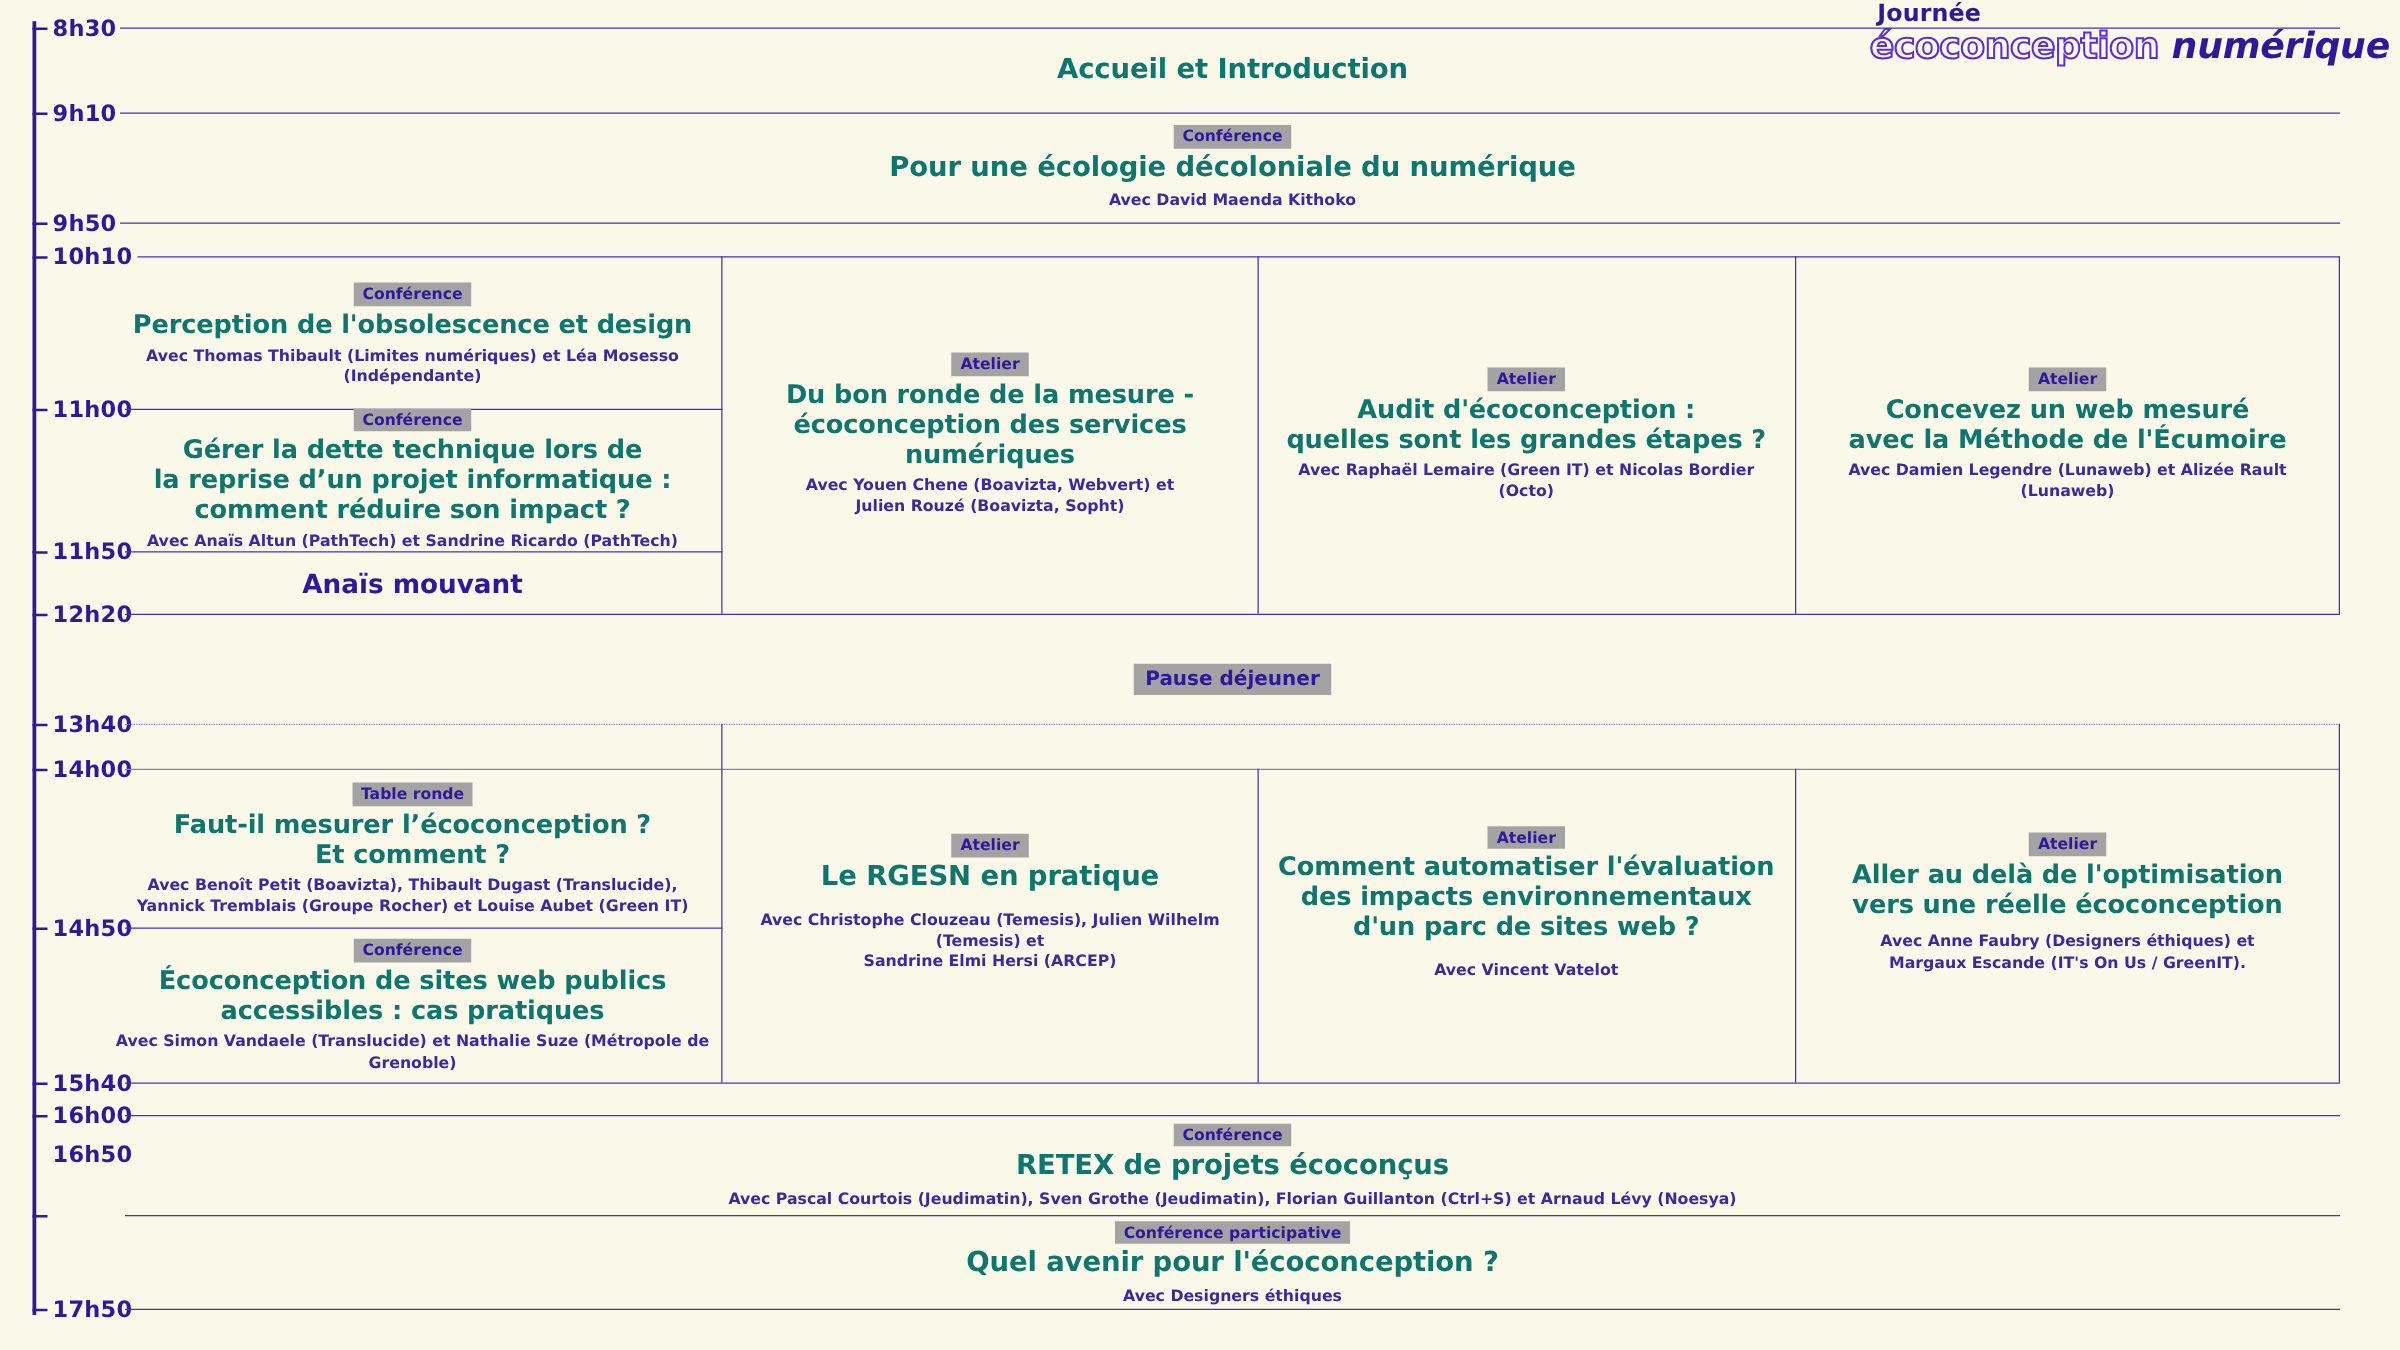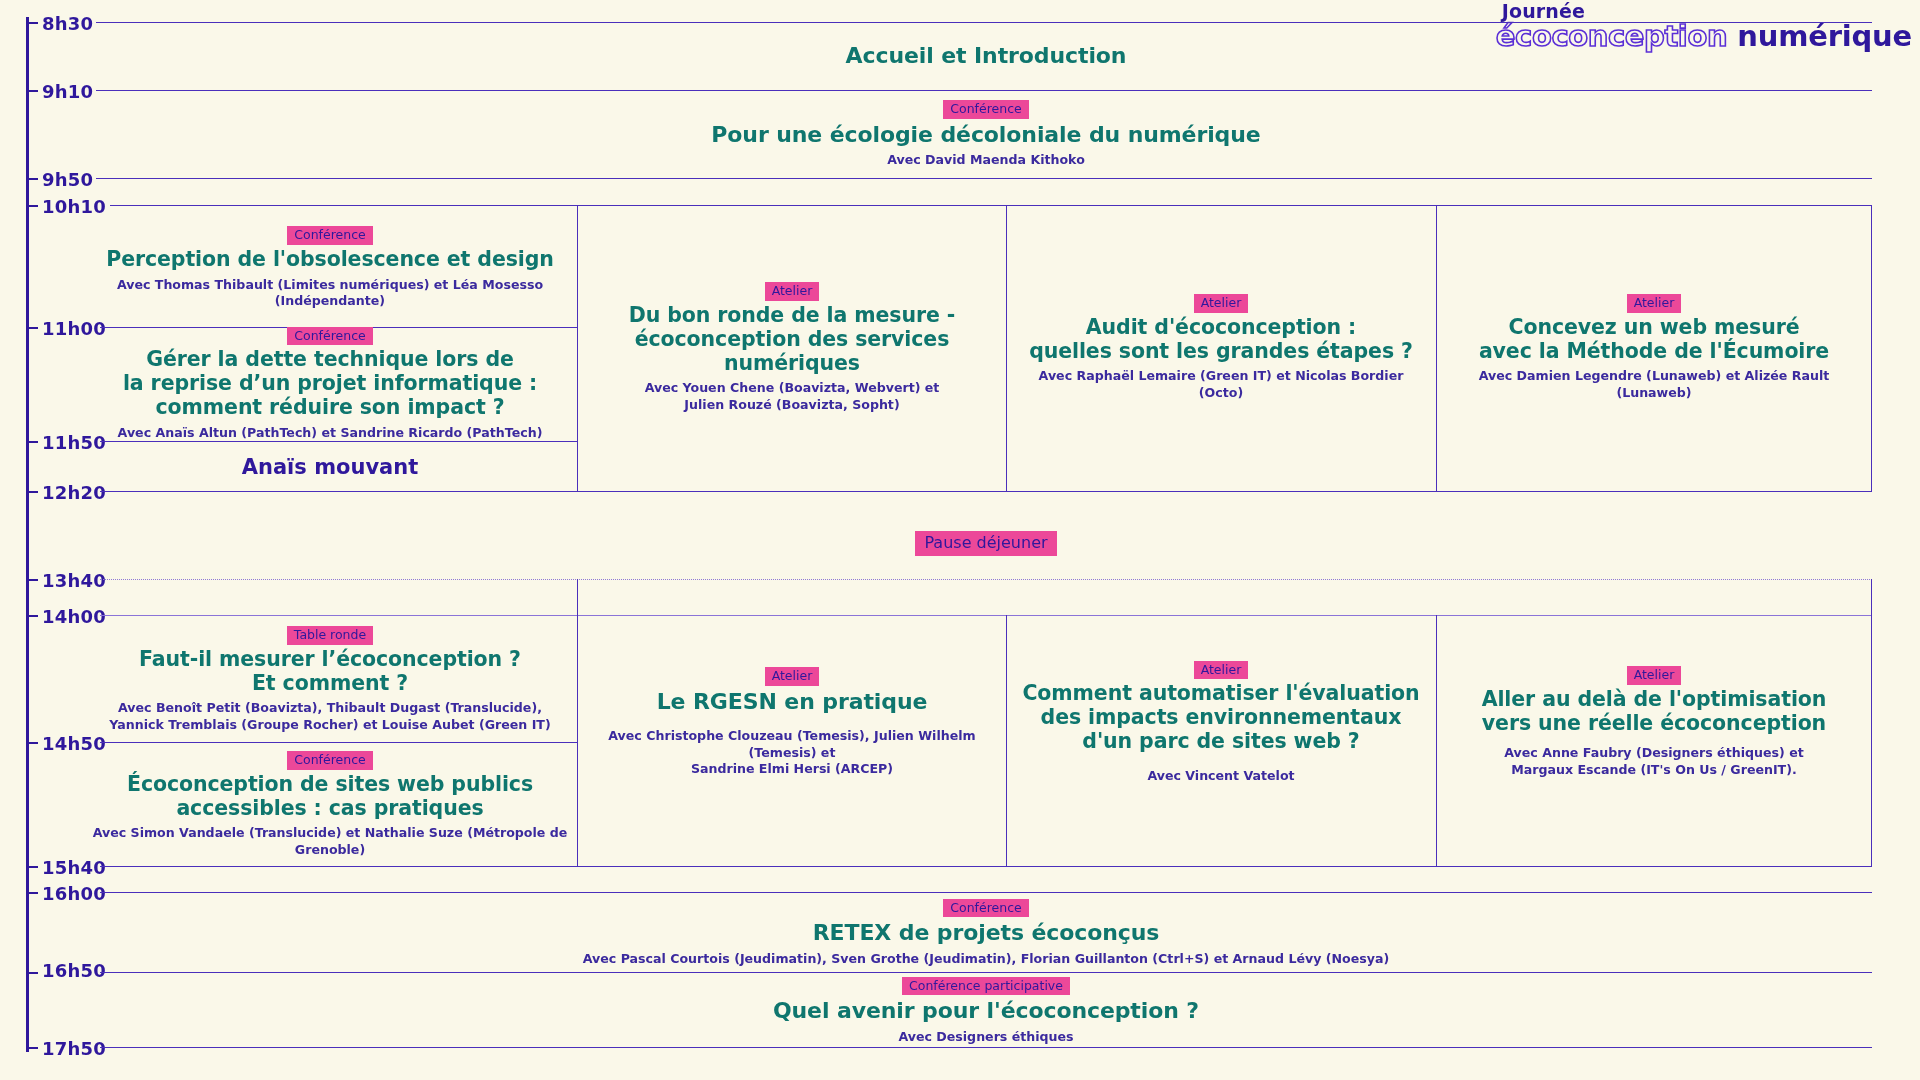--- a/index.html
+++ b/index.html
@@ -22,21 +22,21 @@
     display:block;margin-left:6px;
   }
   #logo .l2{
     display:block;font-size:29px;font-weight:bold;white-space:nowrap;margin-top:1px;
   }
   #logo .hollow{
     color:#faf8e9;
     -webkit-text-stroke:1.6px #5b2fd6;
     letter-spacing:-.4px;
   }
-  #logo .solid{color:#2f189c;letter-spacing:-.2px;}
+  #logo .solid{color:#2f189c;letter-spacing:-.2px;font-style:italic;}
 
   
   #axis{
     position:absolute;left:26px;top:17px;width:3px;
     height:1035px;background:#2f189c;
   }
   .tick{position:absolute;left:26px;width:12px;height:2px;background:#2f189c;}
   .tlabel{
     position:absolute;left:42px;
     font-size:18px;font-weight:bold;color:#2f189c;
@@ -50,22 +50,22 @@
   .hline.light{border-top:1.6px solid #8b74d8;}
 
   
   .vline{position:absolute;width:0;border-left:1.6px solid #4a2fbb;}
 
   
   .sess{position:absolute;display:flex;flex-direction:column;
         align-items:center;justify-content:center;text-align:center;
         padding:0 6px;box-sizing:border-box;}
   .badge{
-    display:inline-block;background:#ec4899;color:#2f189c;
-    font-size:12.5px;font-weight:normal;padding:1px 7px 2px 7px;
+    display:inline-block;background:#a3a3a3;color:#2f189c;
+    font-size:12.5px;font-weight:bold;padding:1px 7px 2px 7px;
     margin-bottom:3px;line-height:1.25;white-space:nowrap;text-align:right;
   }
   .badge.big{font-size:16px;padding:2px 9px 3px 9px;}
   .title{
     font-size:20.5px;font-weight:bold;color:#0f766e;
     line-height:1.16;letter-spacing:-.1px;
   }
   .title.lg{font-size:22px;}
   .speakers{
     margin-top:5px;font-size:12.6px;color:#3b2a9e;
@@ -101,21 +101,21 @@
 <div class="tlabel" style="top:580px">13h40</div>
 <div class="tick" style="top:615px"></div>
 <div class="tlabel" style="top:616px">14h00</div>
 <div class="tick" style="top:742px"></div>
 <div class="tlabel" style="top:743px">14h50</div>
 <div class="tick" style="top:866px"></div>
 <div class="tlabel" style="top:867px">15h40</div>
 <div class="tick" style="top:892px"></div>
 <div class="tlabel" style="top:893px">16h00</div>
 <div class="tick" style="top:972px"></div>
-<div class="tlabel" style="top:970px">16h50</div>
+<div class="tlabel" style="top:924px">16h50</div>
 <div class="tick" style="top:1047px"></div>
 <div class="tlabel" style="top:1048px">17h50</div>
 
 <div class="hline" style="left:96px;  right:48px; top:22px"></div>
 <div class="hline" style="left:96px;  right:48px; top:90px"></div>
 <div class="hline" style="left:96px;  right:48px; top:178px"></div>
 <div class="hline" style="left:110px; right:48px; top:205px"></div>
 <div class="hline" style="left:100px; width:478px; top:327px"></div>
 <div class="hline" style="left:100px; width:478px; top:441px"></div>
 <div class="hline" style="left:100px; right:48px; top:491px"></div>

